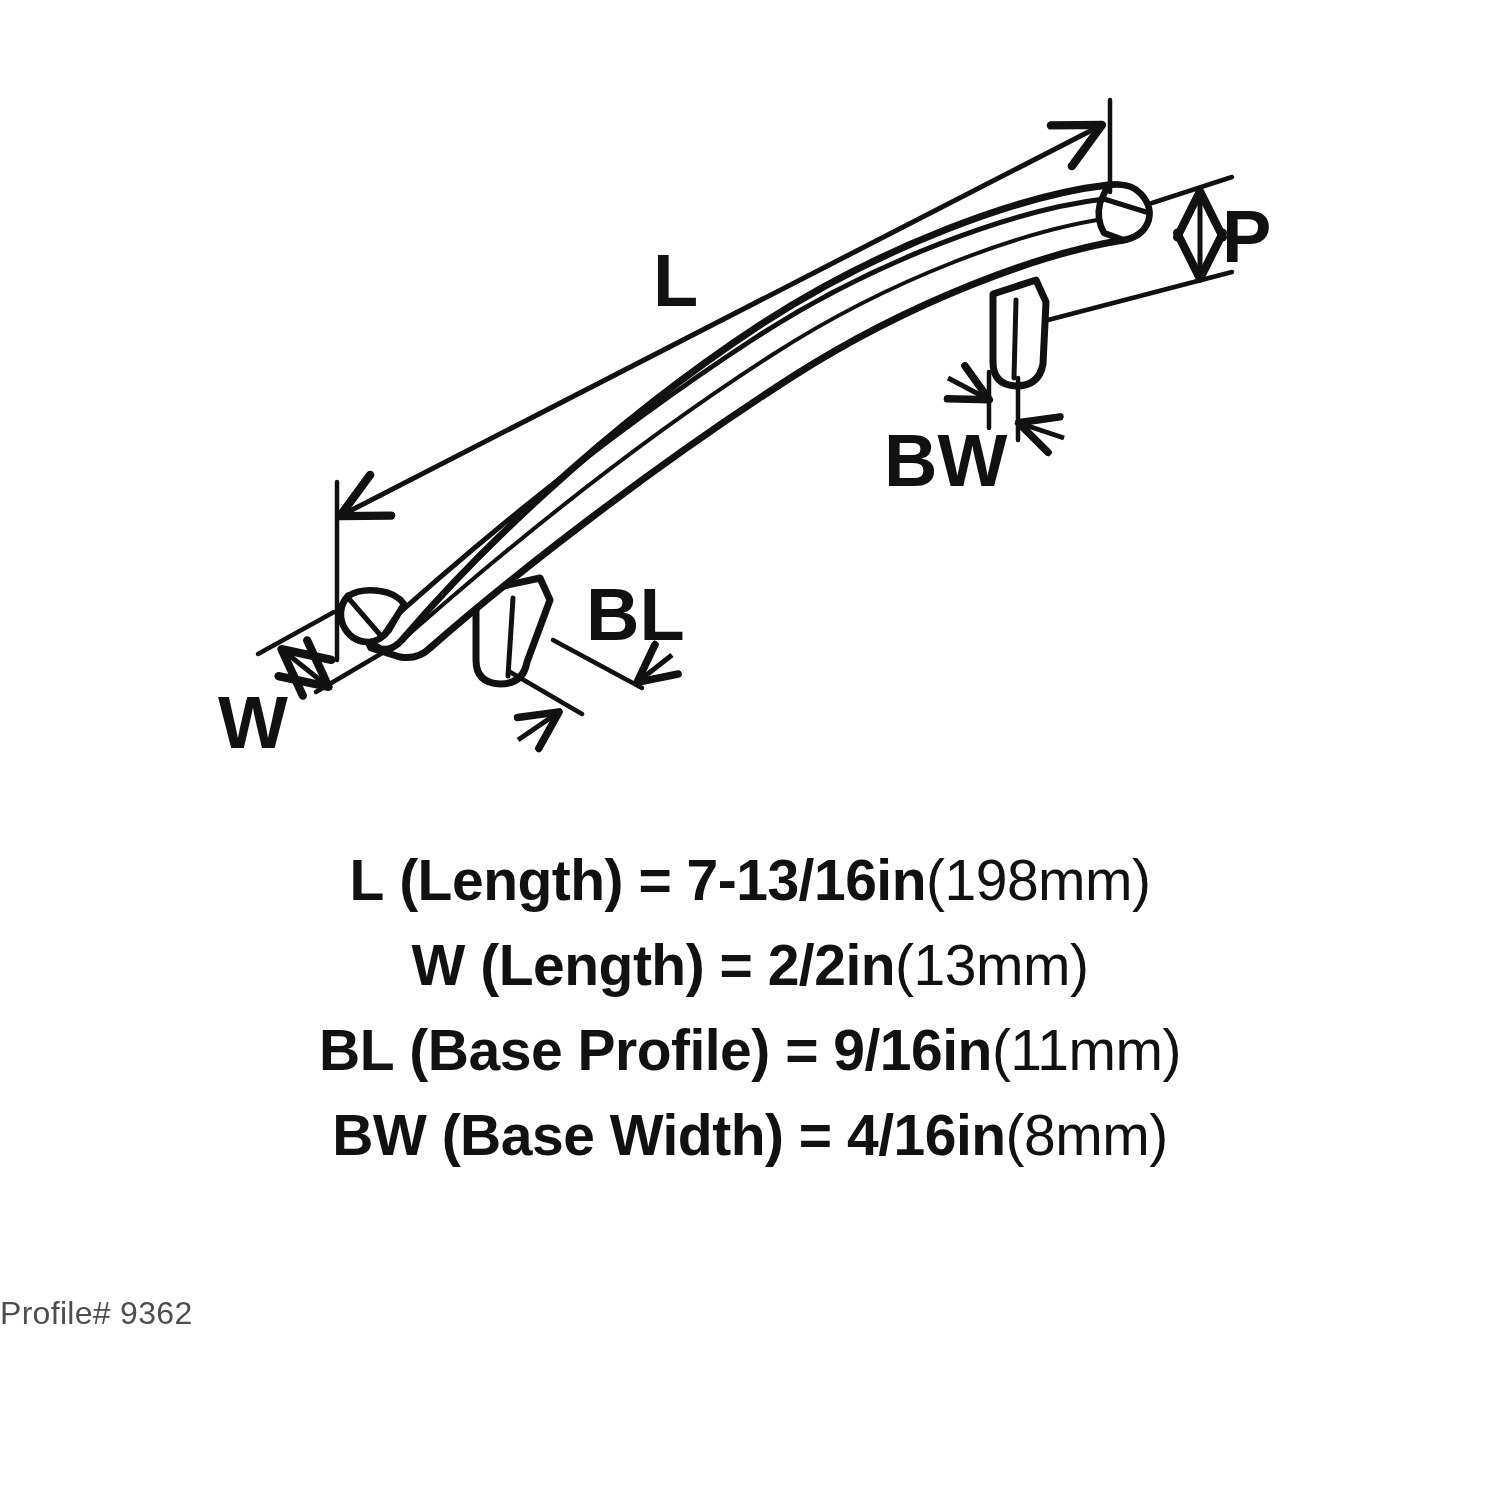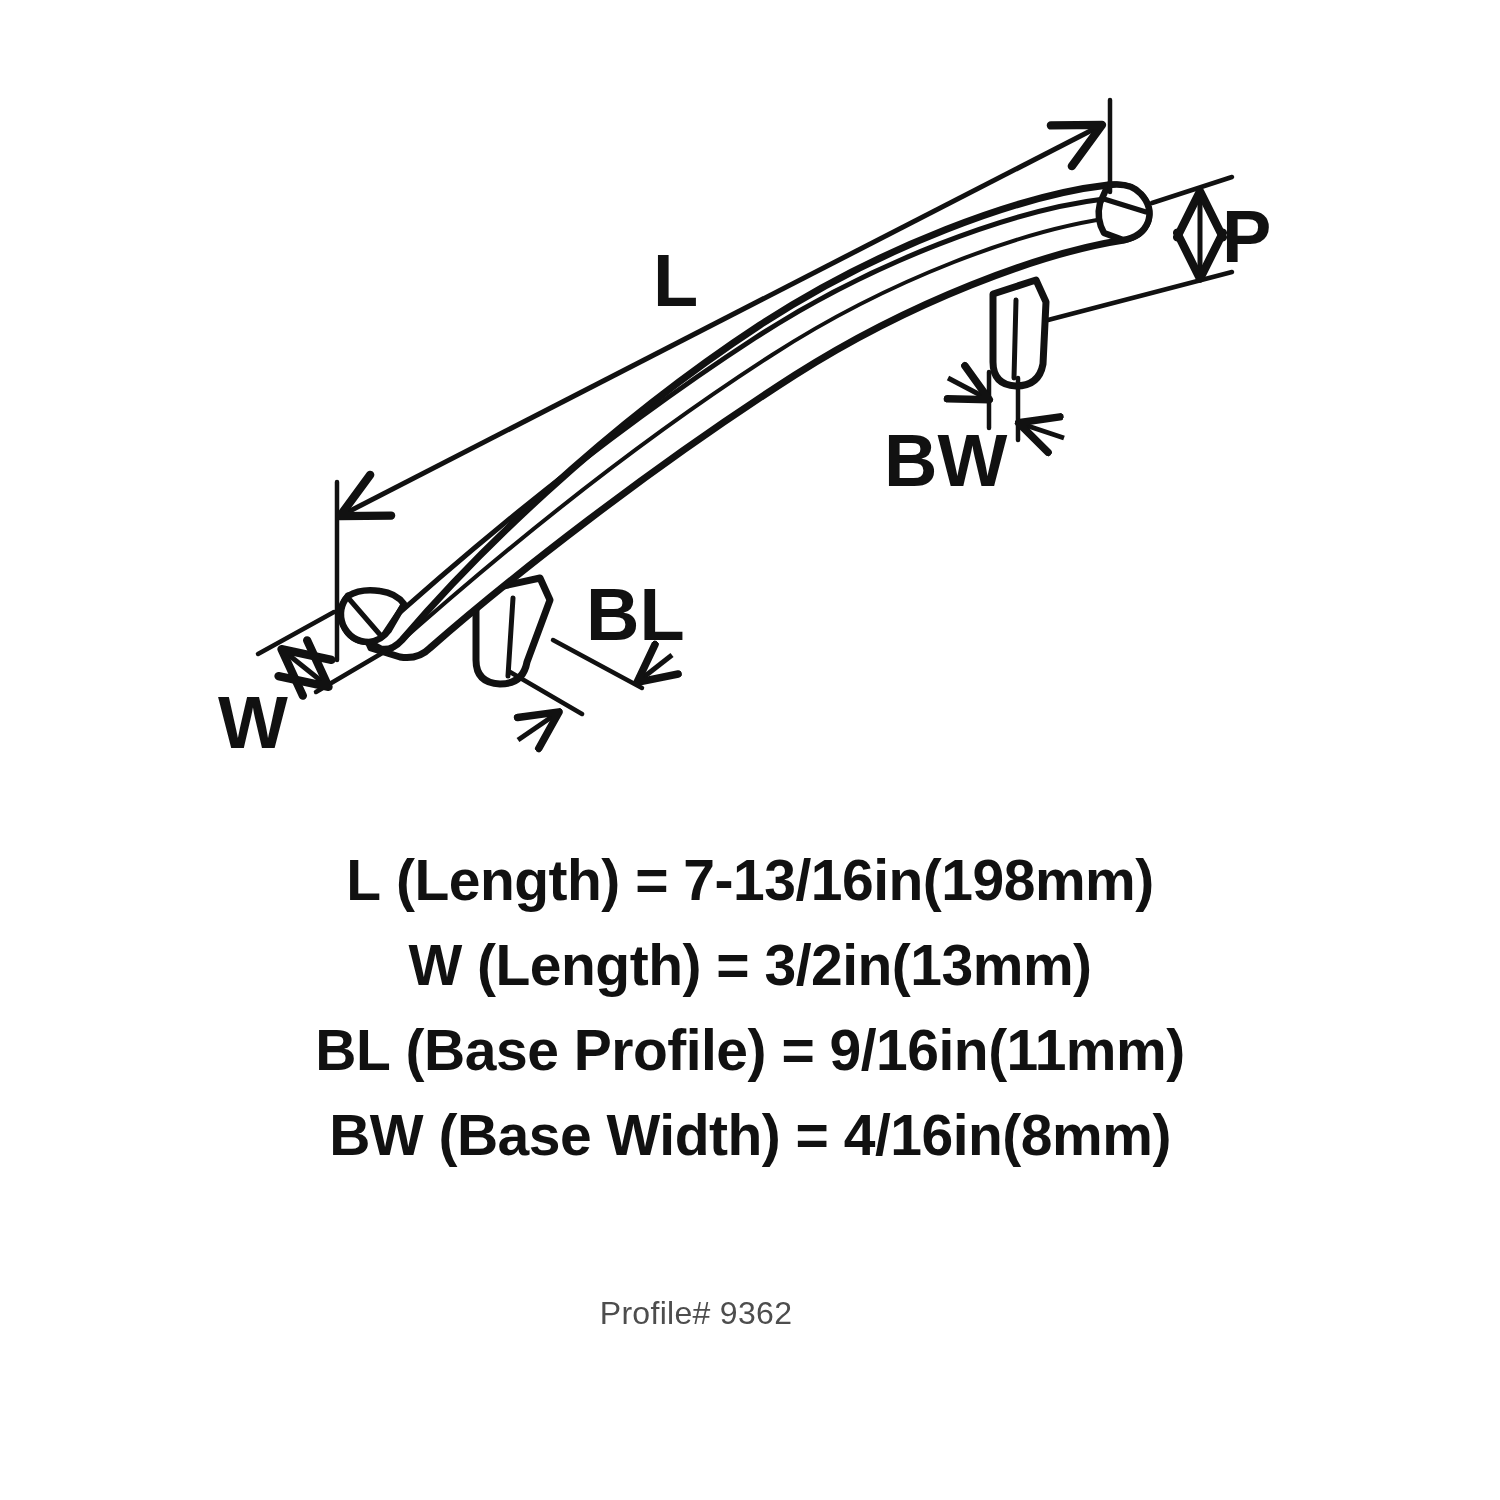--- a/index.html
+++ b/index.html
@@ -49,32 +49,30 @@
   .paren {
     font-weight: bold;
   }
   .eq {
     font-weight: bold;
   }
   .val {
     font-weight: bold;
   }
   .unit-mm {
-    font-weight: bold;
+    font-weight: normal;
   }
   .profile-line {
     position: absolute;
     left: 0;
     top: 1295px;
     width: 1336px;
-    text-align: center;
     font-size: 32px;
     color: #4d4d4d;
     letter-spacing: 0.3px;
-    margin-left: 28px;
   }
   .dim-label {
     font-weight: bold;
     fill: #111111;
     font-family: "Liberation Sans", sans-serif;
   }
 </style>
 </head>
 <body>
 
@@ -209,21 +207,21 @@
     <div class="spec-line">
       <span class="sym">L</span>
       <span class="paren">(Length)</span>
       <span class="eq">=</span>
       <span class="val">7-13/16in</span><span class="unit-mm">(198mm)</span>
     </div>
     <div class="spec-line">
       <span class="sym">W</span>
       <span class="paren">(Length)</span>
       <span class="eq">=</span>
-      <span class="val">3/2in</span><span class="unit-mm">(13mm)</span>
+      <span class="val">2/2in</span><span class="unit-mm">(13mm)</span>
     </div>
     <div class="spec-line">
       <span class="sym">BL</span>
       <span class="paren">(Base Profile)</span>
       <span class="eq">=</span>
       <span class="val">9/16in</span><span class="unit-mm">(11mm)</span>
     </div>
     <div class="spec-line">
       <span class="sym">BW</span>
       <span class="paren">(Base Width)</span>

